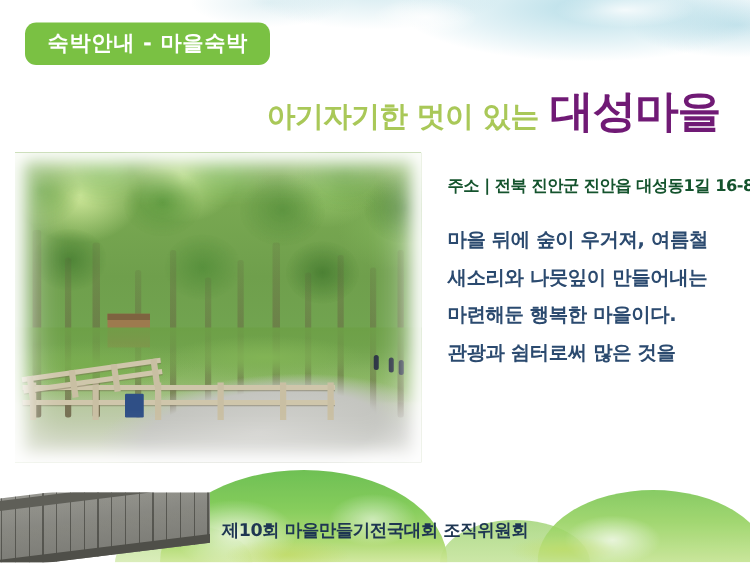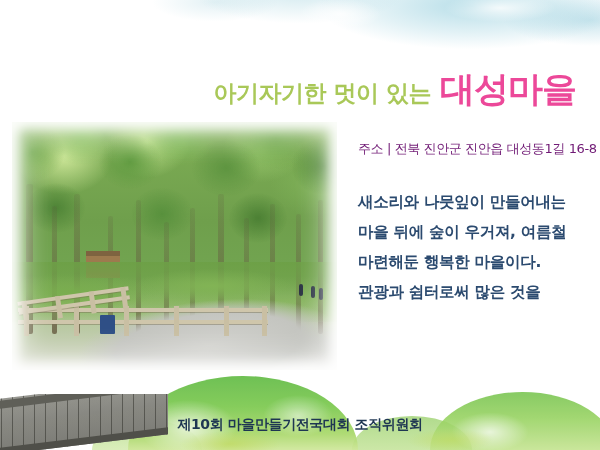--- a/index.html
+++ b/index.html
@@ -77,21 +77,21 @@
     gap: 9px;
     white-space: nowrap;
   }
   .headline-lead {
     color: #a9c858;
     font-size: 23px;
     font-weight: bold;
     letter-spacing: -0.5px;
   }
   .headline-main {
-    color: #ec4899;
+    color: #701a75;
     font-size: 35px;
     font-weight: bold;
     letter-spacing: -1px;
   }
 
   
   .photo-frame {
     position: absolute;
     left: 12px;
     top: 122px;
@@ -252,26 +252,26 @@
   }
 
   
   .info {
     position: absolute;
     left: 358px;
     top: 140px;
     width: 236px;
   }
   .address {
-    color: #701a75;
+    color: #14532d;
     font-size: 13px;
-    font-weight: normal;
+    font-weight: bold;
     letter-spacing: -0.4px;
     white-space: nowrap;
-    margin-bottom: 34px;
+    margin-bottom: 24px;
   }
   .desc {
     color: #2b4a6f;
     font-size: 15.5px;
     font-weight: bold;
     letter-spacing: -0.3px;
   }
   .desc-line {
     margin-bottom: 9px;
     white-space: nowrap;
@@ -407,20 +407,23 @@
   }
 </style>
 </head>
 <body>
 
 <div id="slide">
 
   <div class="sky-wash"></div>
   <div class="sky-wash-2"></div>
 
+  <div class="badge">
+    <span>숙박안내 - 마을숙박</span>
+  </div>
 
   <div class="headline">
     <span class="headline-lead">아기자기한 멋이 있는</span>
     <span class="headline-main">대성마을</span>
   </div>
 
   <div class="photo-frame">
     <div class="photo"></div>
     <div class="canopy"></div>
 
@@ -470,22 +473,22 @@
     <div class="person" style="right:22px; bottom:72px;"></div>
     <div class="person" style="right:14px; bottom:70px;"></div>
     <div class="person" style="right:34px; bottom:74px;"></div>
 
     <div class="photo-vignette"></div>
   </div>
 
   <div class="info">
     <div class="address">주소 | 전북 진안군 진안읍 대성동1길 16-8</div>
     <div class="desc">
+      <div class="desc-line">마을 뒤에 숲이 우거져, 여름철</div>
       <div class="desc-line">새소리와 나뭇잎이 만들어내는</div>
-      <div class="desc-line">마을 뒤에 숲이 우거져, 여름철</div>
       <div class="desc-line">마련해둔 행복한 마을이다.</div>
       <div class="desc-line">관광과 쉼터로써 많은 것을</div>
     </div>
   </div>
 
   <div class="hills">
     <div class="hill hill-d"></div>
     <div class="hill hill-c"></div>
     <div class="hill hill-b"></div>
     <div class="hill hill-a"></div>

